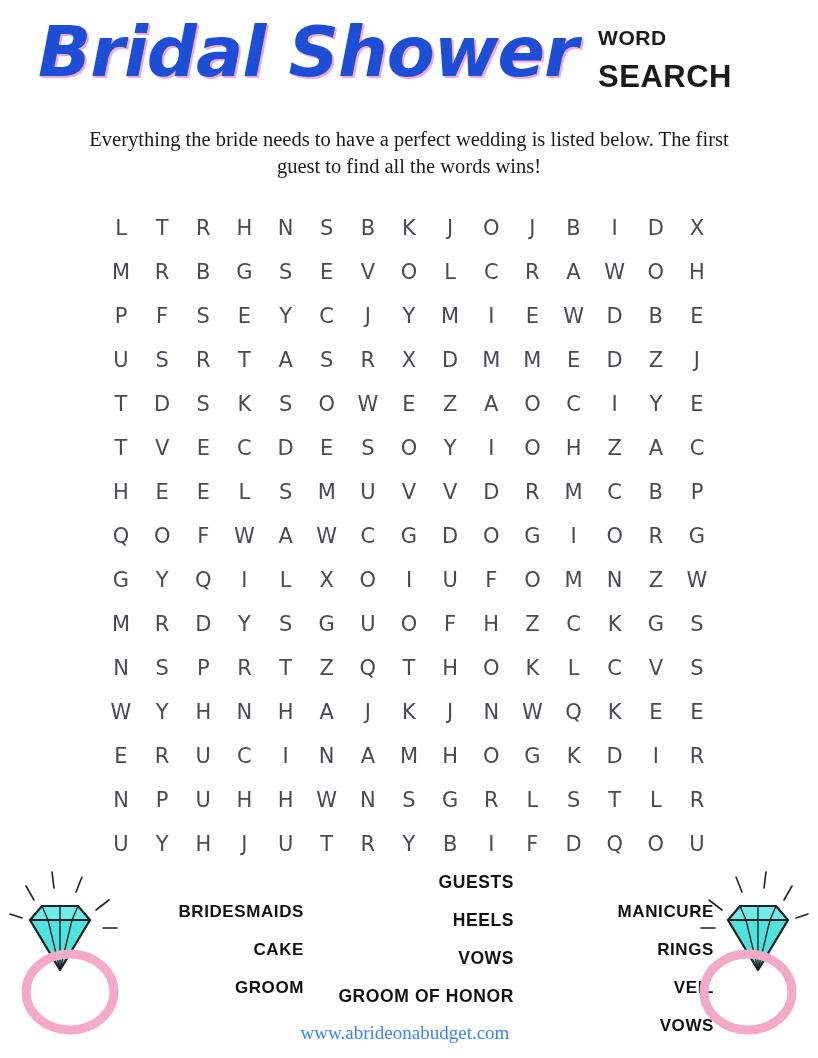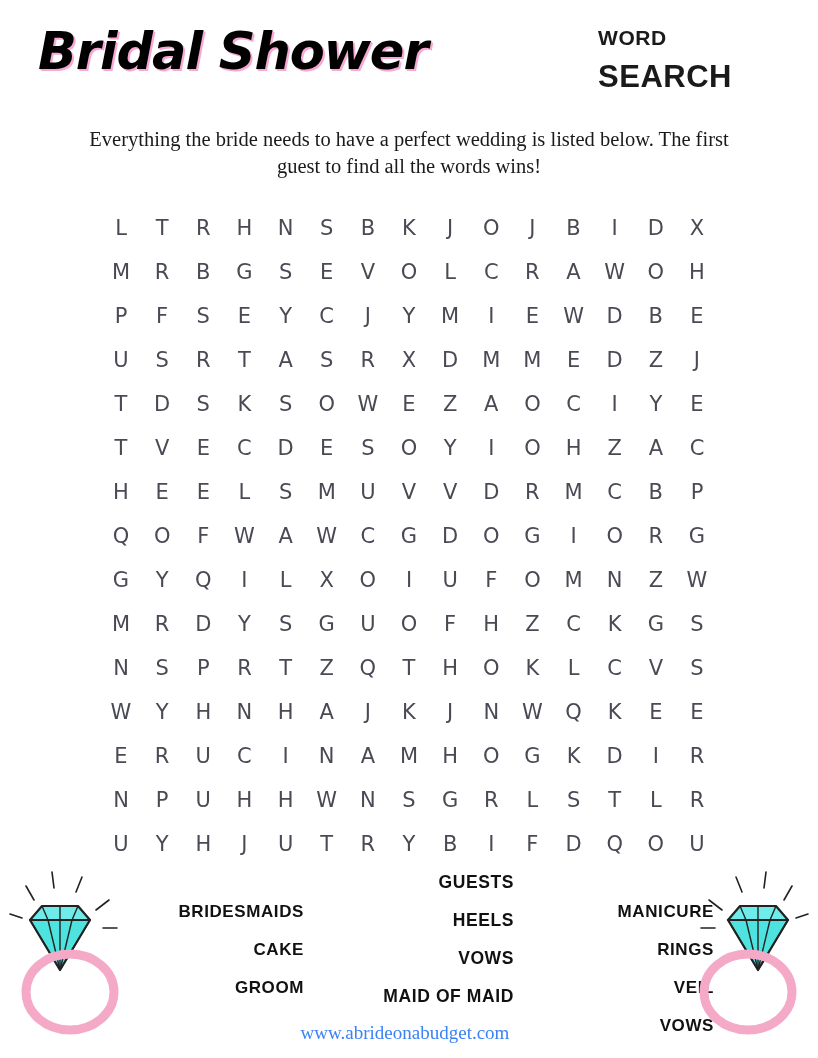--- a/index.html
+++ b/index.html
@@ -27,25 +27,25 @@
     position: relative;
     height: 120px;
     padding: 10px 24px 0 24px;
     box-sizing: border-box;
   }
   .title-main {
     position: absolute;
     left: 38px;
     top: 12px;
     font-family: "DejaVu Sans", sans-serif;
-    font-size: 51px;
+    font-size: 70px;
     line-height: 80px;
     font-weight: bold;
     font-style: italic;
-    color: #000000;
+    color: #1d4ed8;
     letter-spacing: -1px;
     white-space: nowrap;
     text-shadow: 1px 1px 0 #f9a8d4, 2px 2px 0 #f9a8d4;
   }
   .title-sub {
     position: absolute;
     right: 86px;
     top: 18px;
     text-align: left;
     font-family: "Liberation Sans", sans-serif;
@@ -420,21 +420,21 @@
   <div class="wordlist">
     <div class="col col-1">
       <div class="w">BRIDESMAIDS</div>
       <div class="w">CAKE</div>
       <div class="w">GROOM</div>
     </div>
     <div class="col col-2">
       <div class="w">GUESTS</div>
       <div class="w">HEELS</div>
       <div class="w">VOWS</div>
-      <div class="w">MAID OF MAID</div>
+      <div class="w">GROOM OF HONOR</div>
     </div>
     <div class="col col-3">
       <div class="w">MANICURE</div>
       <div class="w">RINGS</div>
       <div class="w">VEIL</div>
       <div class="w">VOWS</div>
     </div>
   </div>
 
   <div class="ring ring-left">

